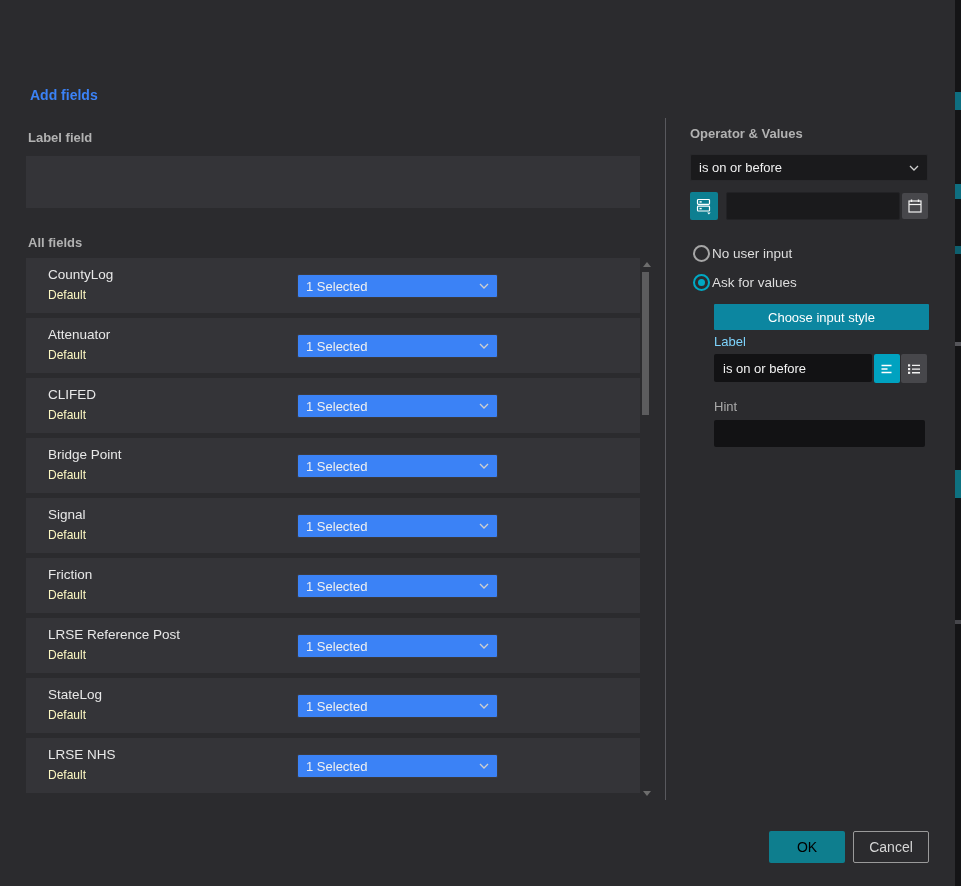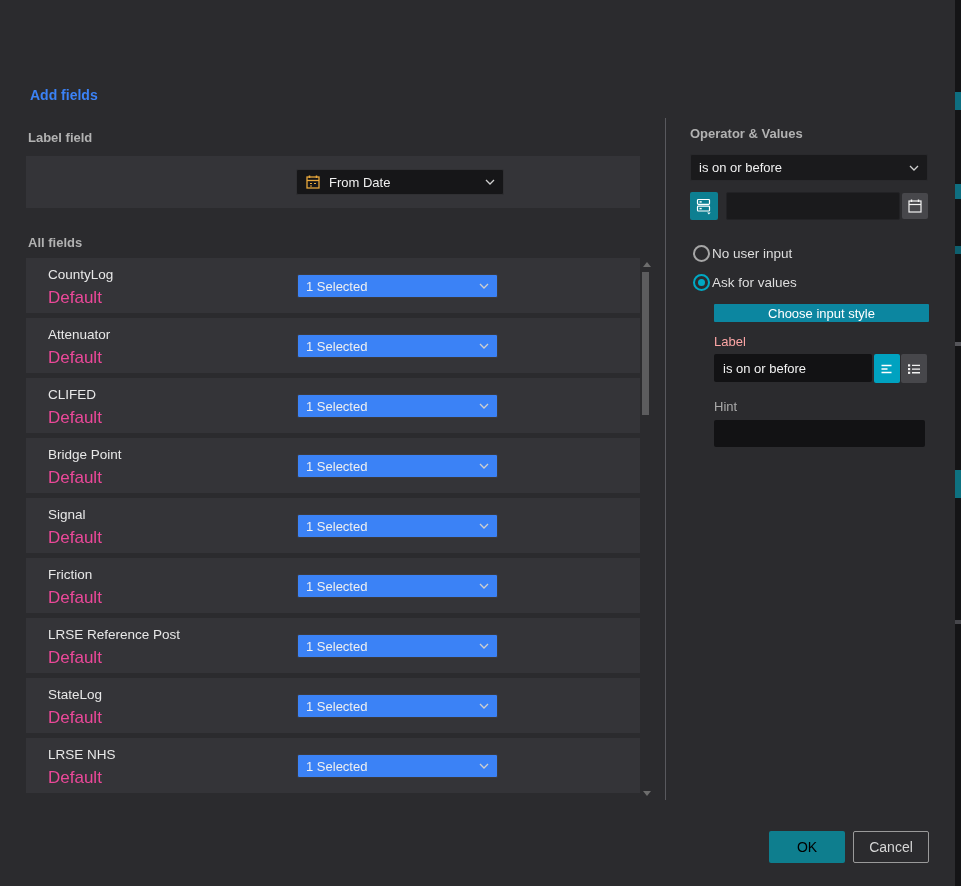--- a/index.html
+++ b/index.html
@@ -29,21 +29,21 @@
   .dd { position:absolute; display:flex; align-items:center; background:#161618;
         font-size:13px; color:#f0f0f0; padding:0 8px; cursor:pointer; }
   .dd .chev { margin-left:auto; display:flex; }
   .dd-layer { left:11px; top:13px; width:245px; height:26px; border:1px solid #9a9a9a; border-radius:2px; }
   .dd-field { left:270px; top:13px; width:208px; height:26px; border:1px solid #303033; border-radius:2px; gap:8px; }
 
   
   .list { position:absolute; left:26px; top:258px; width:614px; }
   .row { position:relative; width:614px; height:55px; background:#343438; margin-bottom:5px; }
   .row .fname { position:absolute; left:22px; top:9px; font-size:13.5px; color:#e8e8e8; }
-  .row .fsub  { position:absolute; left:22px; top:30px; font-size:17px; color:#ec4899; }
+  .row .fsub  { position:absolute; left:22px; top:30px; font-size:12px; color:#fef9c3; }
   .row .dd-sel { left:271px; top:16px; width:201px; height:24px; border:1px solid #3a3a3e; border-radius:2px; background:#3b82f6;text-align:center; }
 
   
   .sb-track { position:absolute; left:641px; top:258px; width:10px; height:542px; }
   .sb-up   { position:absolute; left:2px; top:4px;  width:0; height:0;
              border-left:4px solid transparent; border-right:4px solid transparent; border-bottom:5px solid #6d6d6d; cursor:pointer; }
   .sb-down { position:absolute; left:2px; bottom:4px; width:0; height:0;
              border-left:4px solid transparent; border-right:4px solid transparent; border-top:5px solid #6d6d6d; cursor:pointer; }
   .sb-thumb { position:absolute; left:1px; top:14px; width:7px; height:143px; background:#5c5c5e; cursor:pointer; }
 
@@ -60,25 +60,25 @@
                  font-family:"Liberation Sans","DejaVu Sans",sans-serif; }
   .btn-caldate { left:902px; top:193px; width:26px; height:26px; background:#47474b; }
 
   .radio-row { position:absolute; left:693px; display:flex; align-items:center; gap:2px; cursor:pointer; }
   .radio-row .lbl { font-size:13.5px; color:#dedede; }
   .radio { width:17px; height:17px; border-radius:50%; border:2px solid #a6a6a6; background:transparent; }
   .radio.sel { border-color:#00a9c4; display:flex; align-items:center; justify-content:center; }
   .radio.sel::after { content:""; width:7px; height:7px; border-radius:50%; background:#00a9c4; }
   .rr1 { top:245px; } .rr2 { top:274px; }
 
-  .btn-style { position:absolute; left:714px; top:304px; width:215px; height:18px; background:#0c86a0;
+  .btn-style { position:absolute; left:714px; top:304px; width:215px; height:26px; background:#0c86a0;
                color:#fff; font-size:13px; display:flex; align-items:center; justify-content:center;
                cursor:pointer; border-radius:1px; }
 
-  .lbl-label { position:absolute; left:714px; top:334px; font-size:13px; color:#fca5a5; }
+  .lbl-label { position:absolute; left:714px; top:334px; font-size:13px; color:#7dd3fc; }
   .input-label { position:absolute; left:714px; top:354px; width:158px; height:28px; background:#121214;
                  border:none; border-radius:2px; color:#f2f2f2; font-size:13px; padding:0 9px;
                  font-family:"Liberation Sans","DejaVu Sans",sans-serif; }
   .btn-align { left:874px; top:354px; width:26px; height:29px; background:#00a2c0; }
   .btn-list  { left:901px; top:354px; width:26px; height:29px; background:#47474b; }
 
   .lbl-hint { position:absolute; left:714px; top:399px; font-size:13px; color:#a9a9a9; }
   .input-hint { position:absolute; left:714px; top:420px; width:211px; height:27px; background:#121214;
                 border:none; border-radius:2px; color:#f2f2f2; font-size:13px; padding:0 9px;
                 font-family:"Liberation Sans","DejaVu Sans",sans-serif; }
@@ -107,36 +107,20 @@
 <body>
 
 <div class="stage">
   <div class="dialog">
 
 
     <div class="h-addfields">Add fields</div>
     <div class="h-mainfield">Label field</div>
 
     <div class="main-panel">
-      <div class="dd dd-field">
-        <span>
-          <svg width="16" height="16" viewBox="0 0 16 16">
-            <path d="M4.5 1.5 V4 M11.5 1.5 V4" stroke="#e9a83c" stroke-width="1.5" fill="none"></path>
-            <rect x="2" y="3" width="12" height="11" stroke="#e9a83c" stroke-width="1.3" fill="none"></rect>
-            <path d="M2 6.5 H14" stroke="#e9a83c" stroke-width="1.3" fill="none"></path>
-            <path d="M5 9.5 H7 M9 9.5 H11 M5 12 H7" stroke="#e9a83c" stroke-width="1.2" fill="none"></path>
-          </svg>
-        </span>
-        <span>From Date</span>
-        <span class="chev">
-          <svg width="10" height="6" viewBox="0 0 10 6">
-              <path d="M1 1 L5 5 L9 1" stroke="#cfcfcf" stroke-width="1.3" fill="none"></path>
-            </svg>
-        </span>
-      </div>
     </div>
 
     <div class="h-allfields">All fields</div>
 
     <div class="list">
       <div class="row">
         <div class="fname">CountyLog</div>
         <div class="fsub">Default</div>
         <div class="dd dd-sel">
           <span>1 Selected</span>

